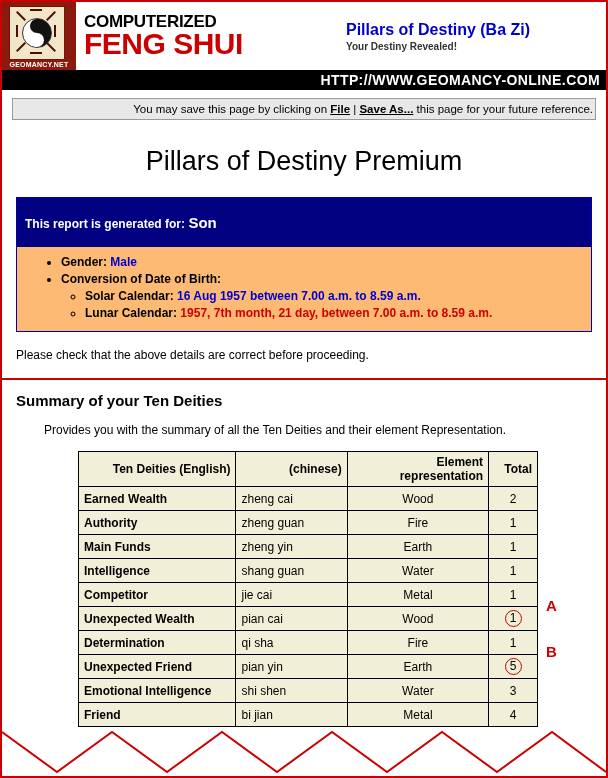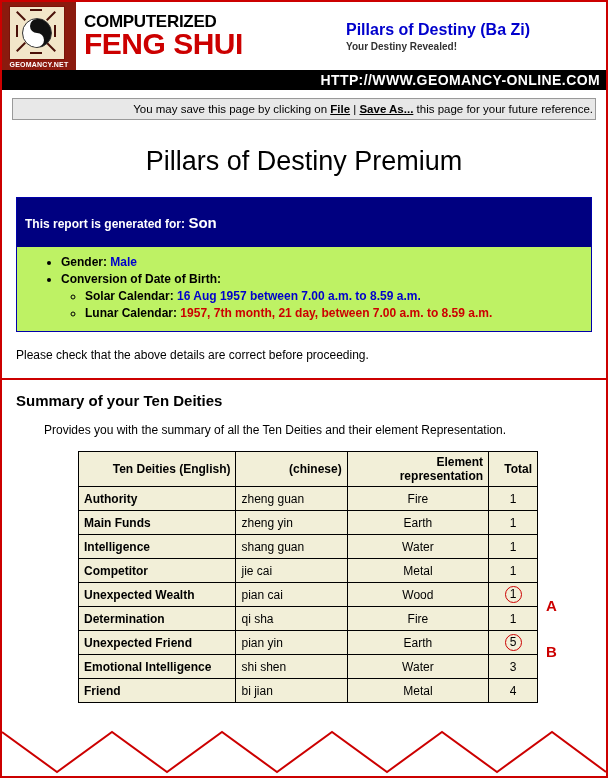--- a/index.html
+++ b/index.html
@@ -188,21 +188,21 @@
     font-size: 12px;
     font-weight: bold;
   }
   .report-head .name {
     color: #ffffff;
     font-size: 15px;
     font-weight: bold;
   }
   .report-body {
     padding: 6px 0 8px 0;
-    background: #bef264;
+    background: #fdba74;
   }
   ul.details {
     margin: 2px 0 2px 26px;
     padding: 0 0 0 18px;
     list-style: disc;
   }
   ul.details > li {
     font-size: 12px;
     font-weight: bold;
     margin-bottom: 3px;
@@ -387,20 +387,26 @@
       <thead>
         <tr>
           <th class="col-name">Ten Deities (English)</th>
           <th class="col-chinese">(chinese)</th>
           <th class="col-element">Element representation</th>
           <th class="col-total">Total</th>
         </tr>
       </thead>
       <tbody id="deities-body">
           <tr>
+            <td class="col-name">Earned Wealth</td>
+            <td class="col-chinese">zheng cai</td>
+            <td class="col-element">Wood</td>
+            <td class="col-total">2</td>
+          </tr>
+          <tr>
             <td class="col-name">Authority</td>
             <td class="col-chinese">zheng guan</td>
             <td class="col-element">Fire</td>
             <td class="col-total">1</td>
           </tr>
           <tr>
             <td class="col-name">Main Funds</td>
             <td class="col-chinese">zheng yin</td>
             <td class="col-element">Earth</td>
             <td class="col-total">1</td>

